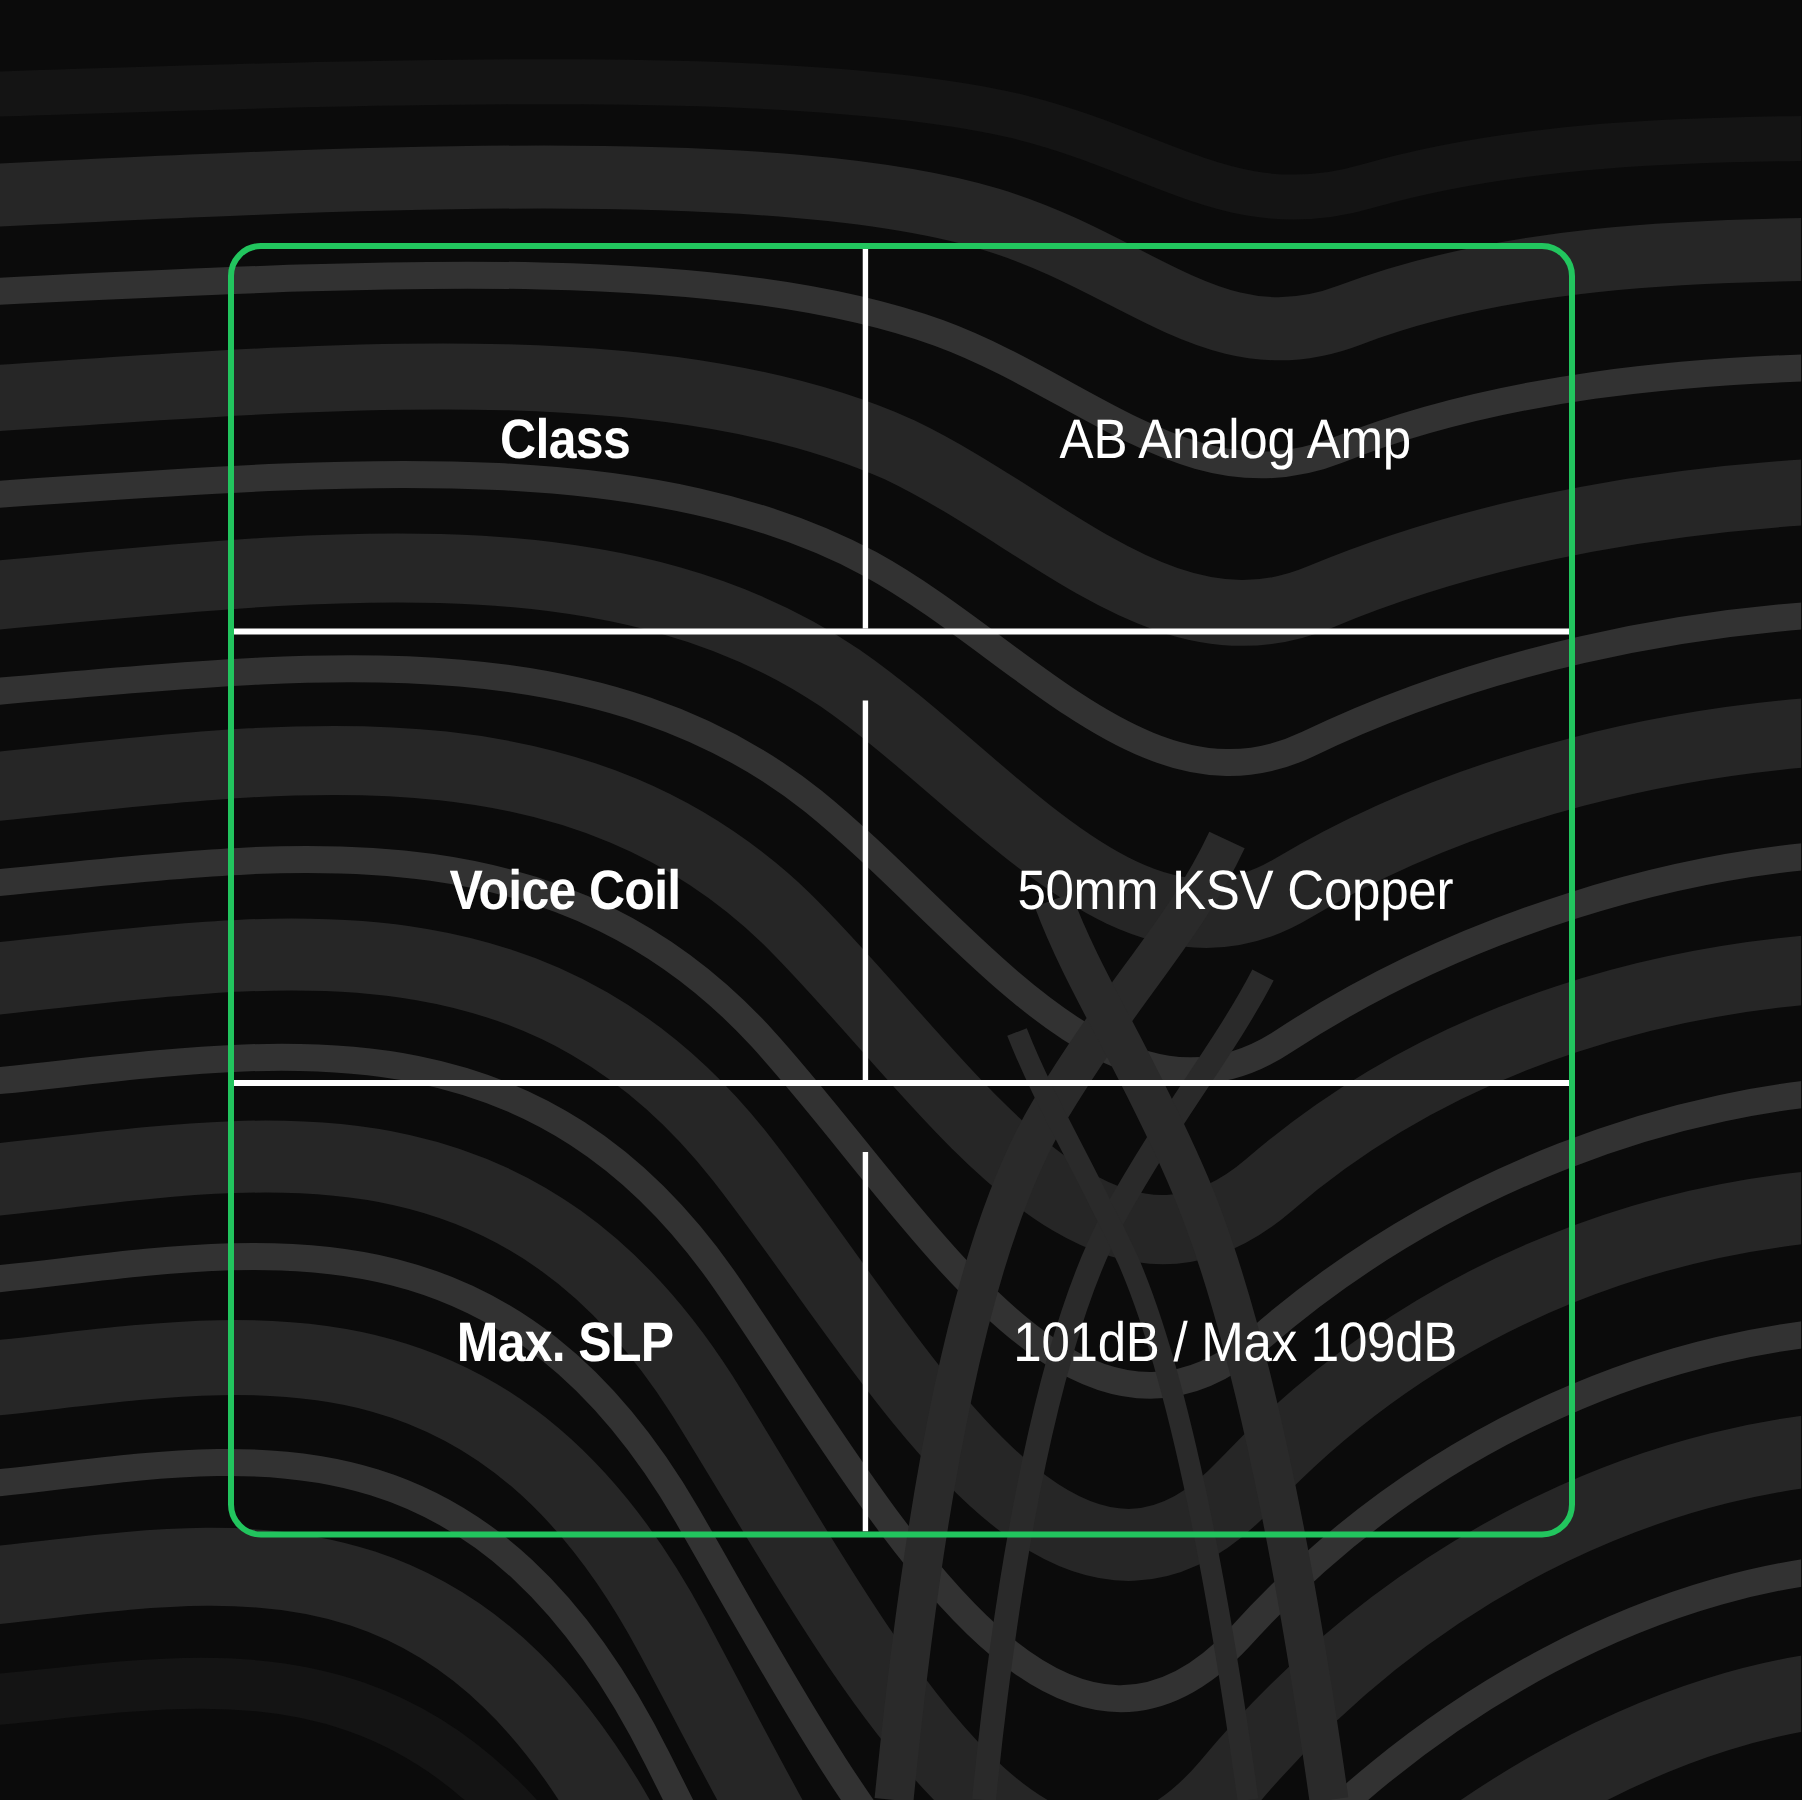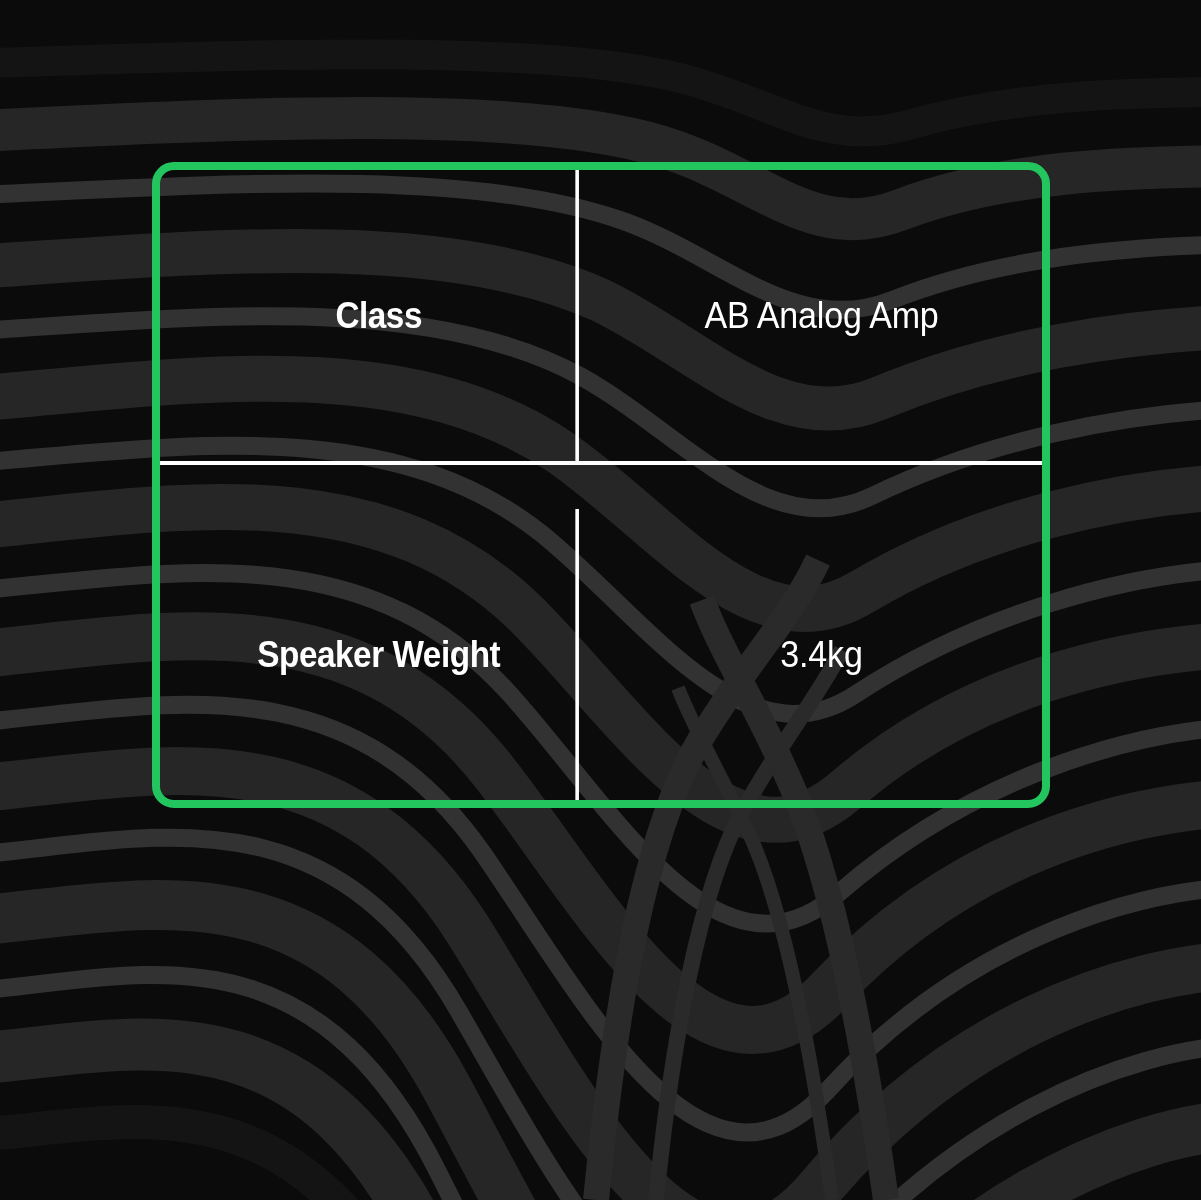--- a/index.html
+++ b/index.html
@@ -22,24 +22,24 @@
     width: 1201px;
     height: 1200px;
     display: block;
     z-index: 0;
   }
   #spec-table {
     position: absolute;
     left: 152px;
     top: 162px;
     width: 898px;
-    height: 646px;
+    height: 863px;
     z-index: 2;
     box-sizing: border-box;
-    border: 8px solid #22c55e;
+    border: 4px solid #22c55e;
     border-radius: 22px;
     display: flex;
     flex-direction: column;
     overflow: hidden;
     gap: 44px;
   }
   .spec-row {
     flex: 1 1 0;
     display: flex;
     flex-direction: row;
@@ -126,22 +126,26 @@
 
   <div id="spec-table">
 
     <div class="spec-row">
       <div class="cell cell-label">Class</div>
       <div class="cell cell-value">AB Analog Amp</div>
     </div>
 
 
 
+
     <div class="spec-row">
-      <div class="cell cell-label">Speaker Weight</div>
-      <div class="cell cell-value">3.4kg</div>
+      <div class="cell cell-label">Voice Coil</div>
+      <div class="cell cell-value">50mm KSV Copper</div>
     </div>
 
 
-
+    <div class="spec-row">
+      <div class="cell cell-label">Max. SLP</div>
+      <div class="cell cell-value">101dB / Max 109dB</div>
+    </div>
 
   </div>
 </div>
 
 </body></html>

